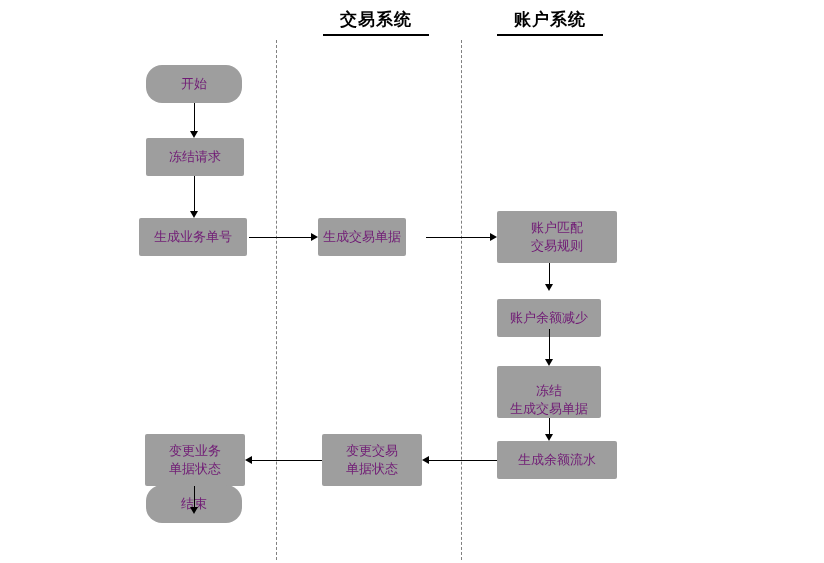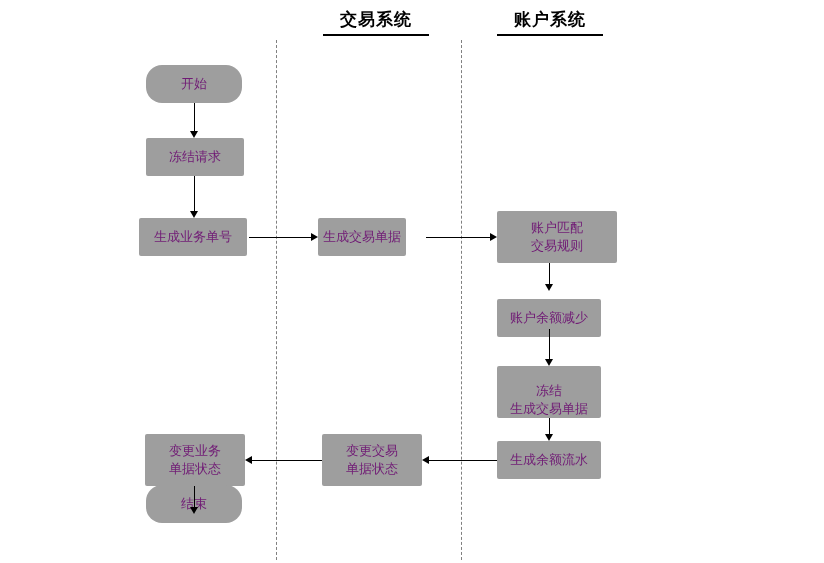--- a/index.html
+++ b/index.html
@@ -120,21 +120,21 @@
     <span>账户余额减少</span>
   </div>
 
   <div class="node rect" style="left:497px; top:366px; width:104px; height:52px;">
     <span>
       <span style="display:block;margin-top:16px;">冻结</span>
       <span style="display:block;">生成交易单据</span>
     </span>
   </div>
 
-  <div class="node rect" style="left:497px; top:441px; width:104px; height:38px;">
+  <div class="node rect" style="left:497px; top:441px; width:120px; height:38px;">
     <span>生成余额流水</span>
   </div>
 
   <div class="node rect" style="left:322px; top:434px; width:100px; height:52px;">
     <span>
       <span style="display:block;">变更交易</span>
       <span style="display:block;">单据状态</span>
     </span>
   </div>
 

